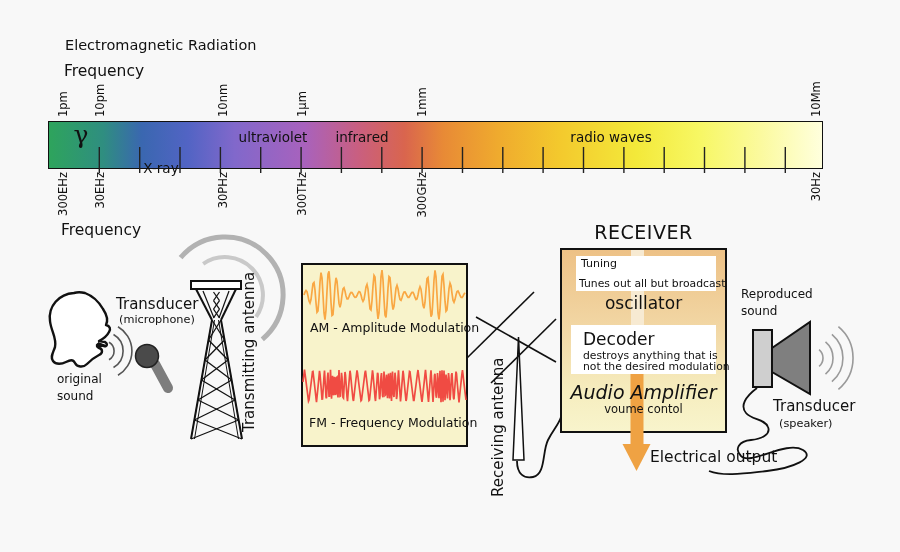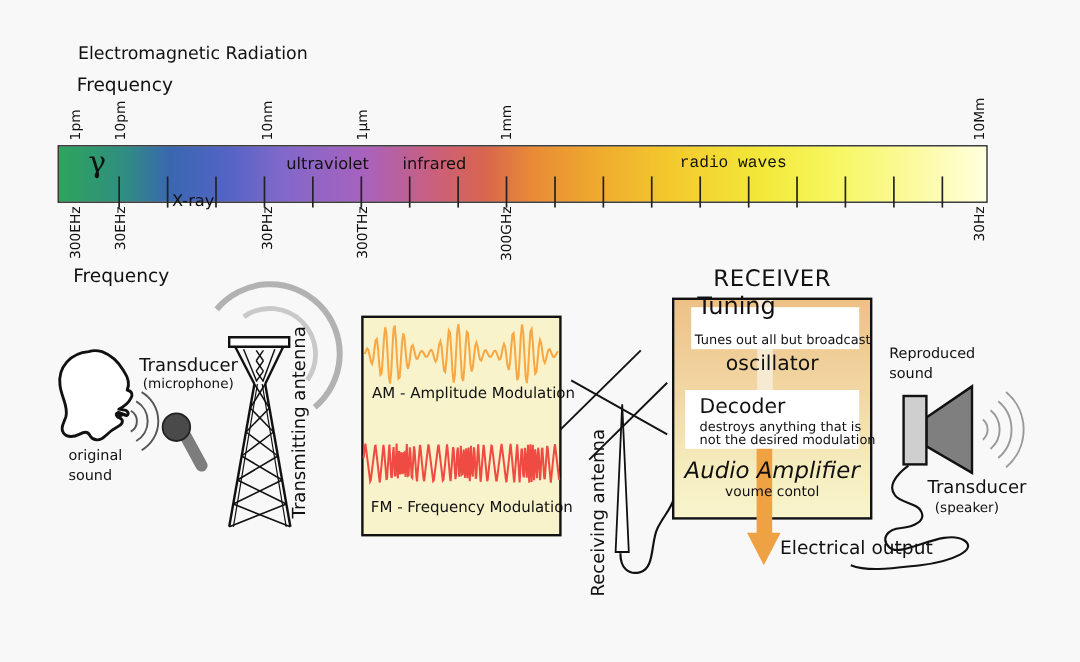--- a/index.html
+++ b/index.html
@@ -36,21 +36,21 @@
 </head>
 <body>
 
 <div class="canvas">
 
   <div id="spectrum-bar" style="background: linear-gradient(90deg, rgb(46, 164, 92) 0%, rgb(47, 142, 128) 7%, rgb(58, 103, 176) 12%, rgb(82, 100, 196) 18%, rgb(129, 104, 203) 24%, rgb(168, 98, 189) 33%, rgb(201, 95, 128) 40%, rgb(217, 101, 78) 46%, rgb(232, 138, 54) 51%, rgb(239, 170, 46) 58%, rgb(243, 201, 45) 66%, rgb(243, 233, 58) 76%, rgb(247, 247, 99) 84%, rgb(251, 250, 158) 92%, rgb(255, 255, 221) 100%);">
       <span class="band-label gamma" style="left: 32px;">γ</span>
       <span class="band-label" style="left: 112px; margin-top: 31px;">X-ray</span>
       <span class="band-label" style="left: 224px;">ultraviolet</span>
       <span class="band-label" style="left: 313px;">infrared</span>
-      <span class="band-label" style="left: 562px; font-family: Liberation Mono, monospace;">radio waves</span>
+      <span class="band-label" style="left: 562px;">radio waves</span>
     </div>
 
 
   <div id="amfm-box" class="box"></div>
 
   <div id="receiver-box" class="box">
     <div id="cream-band"></div>
     <div class="white-sub" style="left:14px;top:6px;width:140px;height:35px;"></div>
     <div class="white-sub" style="left:9px;top:75px;width:145px;height:49px;"></div>
   </div>
@@ -156,21 +156,21 @@
     <path id="am-wave" fill="none" stroke-width="1.7" d="M304,295.0L305,292.1L306,290.4L307,291.7L308,296.0L309,301.1L310,303.2L311,299.6L312,291.4L313,283.7L314,282.5L315,290.1L316,302.8L317,312.2L318,310.9L319,298.3L320,281.9L321,272.7L322,277.9L323,295.0L324,313.0L325,319.7L326,310.3L327,290.9L328,274.2L329,271.3L330,283.6L331,302.5L332,315.5L333,314.6L334,301.6L335,285.9L336,277.8L337,281.2L338,292.5L339,303.4L340,307.3L341,303.1L342,295.0L343,288.8L344,287.7L345,291.1L346,295.9L347,298.9L348,298.9L349,296.6L350,294.0L351,292.5L352,292.6L353,294.2L354,296.2L355,297.4L356,297.2L357,295.5L358,293.1L359,291.6L360,292.1L361,295.0L362,299.0L363,301.3L364,299.5L365,293.6L366,286.9L367,284.4L368,289.1L369,299.4L370,308.8L371,310.0L372,300.8L373,285.9L374,275.4L375,277.1L376,291.3L377,309.2L378,318.8L379,313.0L380,295.0L381,276.6L382,270.1L383,279.8L384,299.0L385,315.0L386,317.5L387,305.6L388,288.1L389,276.5L390,277.6L391,289.2L392,302.8L393,309.6L394,306.4L395,297.0L396,288.3L397,285.4L398,288.8L399,295.0L400,299.6L401,300.4L402,297.8L403,294.3L404,292.1L405,292.0L406,293.7L407,295.8L408,297.3L409,297.3L410,295.8L411,293.8L412,292.3L413,292.4L414,294.4L415,297.4L416,299.6L417,299.0L418,295.0L419,289.6L420,286.6L421,289.1L422,296.8L423,305.3L424,308.3L425,302.2L426,289.7L427,278.7L428,277.6L429,288.4L430,305.2L431,316.7L432,314.4L433,298.9L434,280.0L435,270.3L436,276.6L437,295.0L438,313.2L439,319.3L440,309.7L441,291.2L442,276.3L443,274.3L444,285.4L445,301.2L446,311.3L447,310.0L448,299.9L449,288.5L450,283.1L451,285.8L452,293.4L453,300.2L454,302.3L455,299.6L456,295.0L457,291.6L458,291.0L459,292.9L460,295.5L461,297.3L462,297.5L463,296.2L464,294.2L465,292.7" stroke="#f9a743"></path>
     <path id="fm-wave" fill="none" stroke-width="1.7" d="M303.0,381.8L303.5,377.7L304.0,373.6L304.5,369.6L305.0,373.5L305.5,377.4L306.0,381.4L306.5,385.4L307.0,389.3L307.5,393.2L308.0,397.2L308.5,401.1L309.0,400.0L309.5,396.0L310.0,392.0L310.5,388.0L311.0,384.0L311.5,380.0L312.0,375.9L312.5,371.7L313.0,371.5L313.5,375.8L314.0,380.1L314.5,384.5L315.0,389.0L315.5,393.5L316.0,398.2L316.5,402.1L317.0,397.2L317.5,392.2L318.0,387.1L318.5,381.8L319.0,376.4L319.5,370.8L320.0,374.0L320.5,380.0L321.0,386.1L321.5,392.5L322.0,399.1L322.5,399.0L323.0,391.8L323.5,384.4L324.0,376.6L324.5,370.5L325.0,379.0L325.5,387.8L326.0,397.1L326.5,398.3L327.0,388.2L327.5,377.6L328.0,372.5L328.5,384.1L329.0,396.2L329.5,396.2L330.0,383.0L330.5,369.7L331.0,383.9L331.5,398.6L332.0,391.3L332.5,375.8L333.0,379.1L333.5,395.3L334.0,393.4L334.5,376.9L335.0,378.6L335.5,395.0L336.0,393.7L336.5,377.6L337.0,377.1L337.5,392.5L338.0,397.5L338.5,383.0L339.0,370.0L339.5,383.5L340.0,396.4L340.5,396.1L341.0,384.2L341.5,372.8L342.0,377.1L342.5,387.5L343.0,397.4L343.5,398.1L344.0,389.0L344.5,380.3L345.0,372.0L345.5,375.0L346.0,382.6L346.5,390.0L347.0,397.0L347.5,401.2L348.0,394.6L348.5,388.3L349.0,382.3L349.5,376.4L350.0,370.7L350.5,373.9L351.0,379.2L351.5,384.4L352.0,389.5L352.5,394.5L353.0,399.3L353.5,401.0L354.0,396.4L354.5,391.8L355.0,387.4L355.5,383.0L356.0,378.7L356.5,374.5L357.0,370.3L357.5,372.8L358.0,376.9L358.5,381.0L359.0,385.0L359.5,389.0L360.0,392.9L360.5,396.9L361.0,400.8L361.5,400.2L362.0,396.3L362.5,392.4L363.0,388.4L363.5,384.5L364.0,380.5L364.5,376.5L365.0,372.5L365.5,370.6L366.0,374.7L366.5,378.8L367.0,383.0L367.5,387.3L368.0,391.6L368.5,396.0L369.0,400.5L369.5,399.9L370.0,395.3L370.5,390.5L371.0,385.7L371.5,380.7L372.0,375.5L372.5,370.3L373.0,374.2L373.5,379.8L374.0,385.5L374.5,391.5L375.0,397.7L375.5,401.0L376.0,394.3L376.5,387.4L377.0,380.3L377.5,372.8L378.0,373.9L378.5,382.0L379.0,390.5L379.5,399.3L380.0,396.4L380.5,386.7L381.0,376.6L381.5,373.0L382.0,384.0L382.5,395.6L383.0,397.3L383.5,384.6L384.0,371.5L384.5,381.2L385.0,395.4L385.5,394.9L386.0,379.8L386.5,374.7L387.0,390.6L387.5,398.2L388.0,381.9L388.5,373.6L389.0,390.1L389.5,398.5L390.0,382.2L390.5,372.9L391.0,388.6L391.5,401.0L392.0,386.0L392.5,371.5L393.0,381.5L393.5,395.0L394.0,397.0L394.5,384.6L395.0,372.7L395.5,377.7L396.0,388.6L396.5,399.0L397.0,396.1L397.5,386.6L398.0,377.5L398.5,370.2L399.0,378.6L399.5,386.5L400.0,394.2L400.5,401.5L401.0,396.4L401.5,389.7L402.0,383.1L402.5,376.8L403.0,370.7L403.5,374.2L404.0,379.9L404.5,385.4L405.0,390.8L405.5,396.0L406.0,401.0L406.5,399.0L407.0,394.2L407.5,389.5L408.0,384.8L408.5,380.3L409.0,375.9L409.5,371.5L410.0,371.8L410.5,376.1L411.0,380.2L411.5,384.4L412.0,388.5L412.5,392.5L413.0,396.5L413.5,400.5L414.0,400.5L414.5,396.6L415.0,392.6L415.5,388.7L416.0,384.8L416.5,380.9L417.0,376.9L417.5,373.0L418.0,370.0L418.5,374.0L419.0,378.0L419.5,382.1L420.0,386.2L420.5,390.4L421.0,394.6L421.5,398.8L422.0,401.9L422.5,397.5L423.0,393.0L423.5,388.4L424.0,383.8L424.5,379.0L425.0,374.1L425.5,369.9L426.0,375.0L426.5,380.3L427.0,385.7L427.5,391.3L428.0,397.1L428.5,402.0L429.0,395.8L429.5,389.4L430.0,382.8L430.5,375.9L431.0,370.2L431.5,377.7L432.0,385.5L432.5,393.6L433.0,402.0L433.5,394.1L434.0,384.9L434.5,375.2L435.0,373.9L435.5,384.5L436.0,395.6L436.5,397.8L437.0,385.7L437.5,373.1L438.0,379.1L438.5,392.7L439.0,398.1L439.5,383.4L440.0,370.7L440.5,386.3L441.0,402.2L441.5,386.7L442.0,370.3L442.5,385.1L443.0,401.6L443.5,386.9L444.0,370.6L444.5,384.4L445.0,400.2L445.5,389.4L446.0,374.5L446.5,379.0L447.0,393.0L447.5,398.5L448.0,385.5L448.5,373.1L449.0,377.8L449.5,389.2L450.0,400.1L450.5,394.5L451.0,384.5L451.5,375.0L452.0,373.1L452.5,381.8L453.0,390.1L453.5,398.1L454.0,399.3L454.5,392.0L455.0,384.9L455.5,378.1L456.0,371.6L456.5,373.7L457.0,379.8L457.5,385.7L458.0,391.4L458.5,396.9L459.0,402.3L459.5,397.5L460.0,392.4L460.5,387.5L461.0,382.6L461.5,377.9L462.0,373.3L462.5,370.2L463.0,374.7L463.5,379.0L464.0,383.3L464.5,387.6L465.0,391.8L465.5,395.9L466.0,400.0" stroke="#f04b43"></path>
   </svg>
 
   <div id="textlayer">
     <div class="t title" style="left:65px;top:37px;">Electromagnetic Radiation</div>
     <div class="t h15" style="left:64px;top:62px;">Frequency</div>
     <div class="t h15" style="left:61px;top:221px;">Frequency</div>
 
     <div class="t" style="left:560px;top:221px;width:167px;text-align:center;font-size:19px;letter-spacing:.5px;">RECEIVER</div>
-    <div class="t" style="left:581px;top:243px;font-size:20px;">Tuning</div>
+    <div class="t" style="left:581px;top:257px;font-size:11px;">Tuning</div>
     <div class="t" style="left:579px;top:277px;font-size:10.8px;">Tunes out all but broadcast</div>
     <div class="t" style="left:560px;top:293px;width:167px;text-align:center;font-size:17px;">oscillator</div>
     <div class="t" style="left:583px;top:329px;font-size:17px;">Decoder</div>
     <div class="t" style="left:583px;top:349px;font-size:10.8px;">destroys anything that is</div>
     <div class="t" style="left:583px;top:360px;font-size:10.8px;">not the desired modulation</div>
     <div class="t" style="left:560px;top:381px;width:167px;text-align:center;font-size:19px;font-style:italic;">Audio Amplifier</div>
     <div class="t" style="left:560px;top:402px;width:167px;text-align:center;font-size:11.5px;">voume contol</div>
     <div class="t" style="left:650px;top:448px;font-size:15.5px;">Electrical output</div>
 
     <div class="t" style="left:310px;top:320px;font-size:12.5px;">AM - Amplitude Modulation</div>

